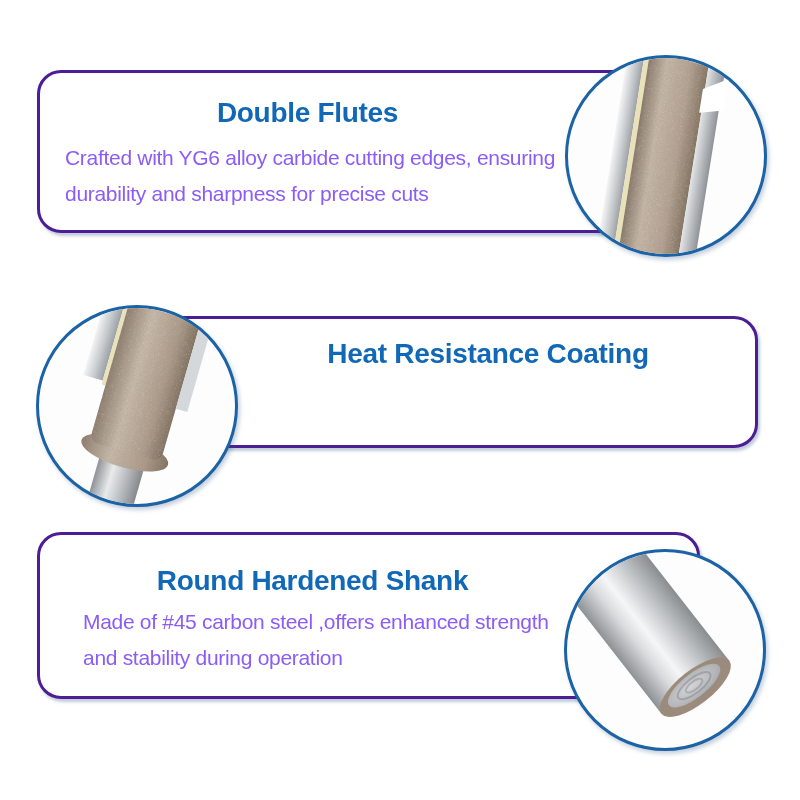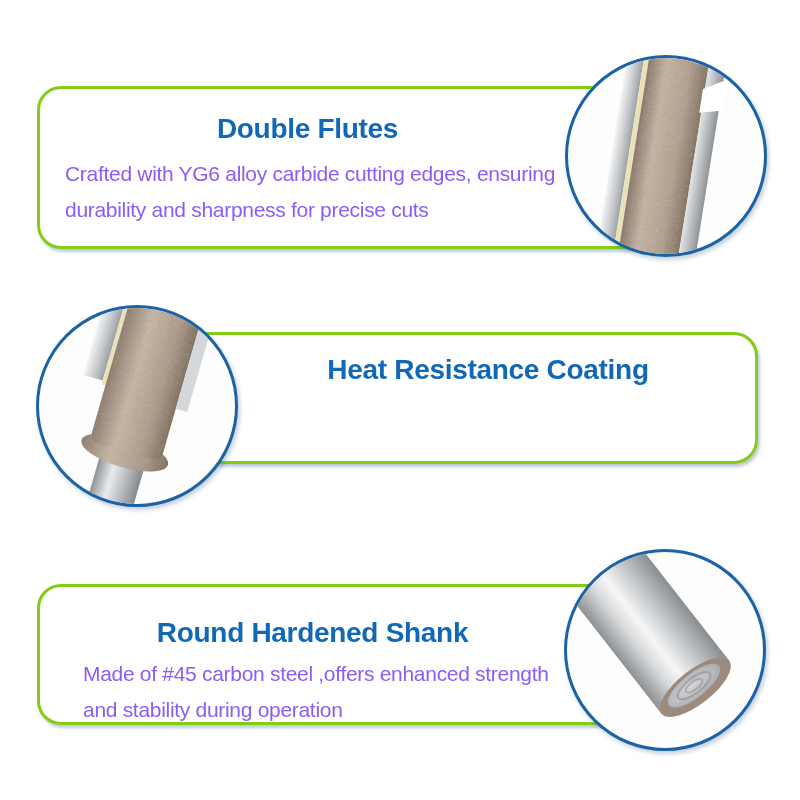--- a/index.html
+++ b/index.html
@@ -2,27 +2,27 @@
 <html><head>
 <meta charset="utf-8">
 <style>
   html,body{margin:0;padding:0;}
   body{
     width:800px;height:800px;background:#ffffff;position:relative;overflow:hidden;
     font-family:"Liberation Sans", sans-serif;
   }
   .card{
     position:absolute;background:#ffffff;
-    border:3px solid #84cc16;border-radius:24px;
+    border:3px solid #4c1d95;border-radius:24px;
     box-shadow:2px 3px 3px rgba(45,85,130,0.30);
-    box-sizing:border-box;z-index:1;margin-top:16px;
+    box-sizing:border-box;z-index:1;
   }
   .card-1{left:37px;top:70px;width:662px;height:163px;}
   .card-2{left:95px;top:316px;width:663px;height:132px;}
-  .card-3{left:37px;top:568px;width:663px;height:141px;}
+  .card-3{left:37px;top:532px;width:663px;height:167px;}
   .heading{
     position:absolute;margin:0;font-weight:bold;font-size:28px;letter-spacing:-0.3px;
     color:#1168b7;text-align:center;white-space:nowrap;
   }
   .h-1{left:0;width:535px;top:24px;}
   .h-2{left:135px;width:510px;top:19px;}
   .h-3{left:0;width:545px;top:30px;}
   .body-text{
     position:absolute;font-size:21px;letter-spacing:-0.3px;color:#8b5cf6;line-height:36px;
   }

